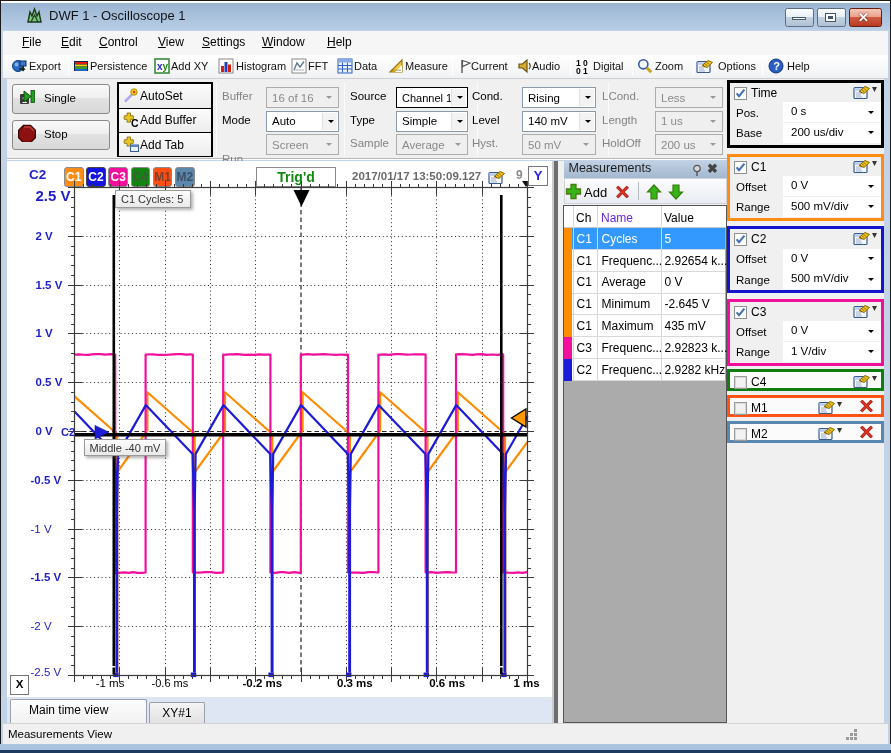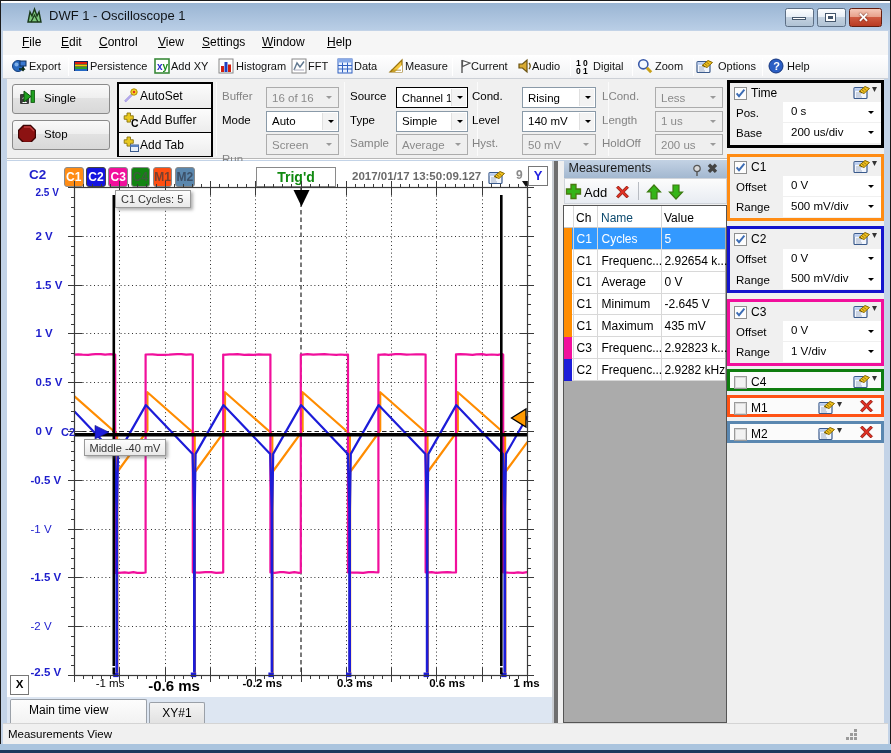--- a/index.html
+++ b/index.html
@@ -251,31 +251,31 @@
 <path d="M3,9 h6 M3,11 h5 M3,13 h6" stroke="#9aa8c0" stroke-width="0.9"></path>
 <path d="M6,7.5 L12,2.5 L16.5,4.5 L11,9.5 Z" fill="#f0c020" stroke="#8a6a00" stroke-width="1"></path>
 <path d="M7,7 l2,2 M9,5.7 l2,2 M11,4.4 l2,2" stroke="#6a5200" stroke-width="0.8"></path>
     </svg></div>
 <div class="abs" style="left:516px;top:168px;font-size:12px;font-weight:bold;color:#8a8a8a">9</div>
 <div class="abs" style="left:521px;top:174px"><svg width="10" height="8" viewBox="0 0 10 8" style="">
       <path d="M1,1 h8 l-4,6 z" fill="#111"></path>
     </svg></div>
 <div class="abs" style="left:528px;top:166px;width:20px;height:19.5px;background:#fff;border:1.5px solid #777;text-align:center;font-size:13px;font-weight:bold;color:#2222e0;line-height:17px">Y</div>
 <div class="abs" style="left:29px;top:167px;font-size:13.5px;font-weight:bold;color:#2222cc">C2</div>
-<div class="abs" style="left:35.5px;top:187px;font-size:10px;font-weight:bold;color:#1d1dcc;white-space:nowrap">2.5 V</div>
+<div class="abs" style="left:35.5px;top:187px;font-size:15px;font-weight:bold;color:#1d1dcc;white-space:nowrap">2.5 V</div>
 <div class="abs" style="left:35.5px;top:229.8px;font-size:11.5px;font-weight:bold;color:#1d1dcc;white-space:nowrap">2 V</div>
 <div class="abs" style="left:35.5px;top:278.6px;font-size:11.5px;font-weight:bold;color:#1d1dcc;white-space:nowrap">1.5 V</div>
 <div class="abs" style="left:35.5px;top:327.4px;font-size:11.5px;font-weight:bold;color:#1d1dcc;white-space:nowrap">1 V</div>
 <div class="abs" style="left:35.5px;top:376.2px;font-size:11.5px;font-weight:bold;color:#1d1dcc;white-space:nowrap">0.5 V</div>
 <div class="abs" style="left:35.5px;top:425px;font-size:11.5px;font-weight:bold;color:#1d1dcc;white-space:nowrap">0 V</div>
 <div class="abs" style="left:30.5px;top:473.8px;font-size:11.5px;font-weight:bold;color:#1d1dcc;white-space:nowrap">-0.5 V</div>
 <div class="abs" style="left:30.5px;top:522.6px;font-size:11.5px;font-weight:normal;color:#1d1dcc;white-space:nowrap">-1 V</div>
 <div class="abs" style="left:30.5px;top:571.4px;font-size:11.5px;font-weight:bold;color:#1d1dcc;white-space:nowrap">-1.5 V</div>
 <div class="abs" style="left:30.5px;top:620.2px;font-size:11.5px;font-weight:normal;color:#1d1dcc;white-space:nowrap">-2 V</div>
-<div class="abs" style="left:30.5px;top:666px;font-size:11.5px;font-weight:bold;color:#1d1dcc;white-space:nowrap">-2.5 V</div>
+<div class="abs" style="left:30.5px;top:666px;font-size:11.5px;font-weight:normal;color:#1d1dcc;white-space:nowrap">-2.5 V</div>
 <svg style="position:absolute;left:60px;top:178px" width="478" height="508" viewBox="60 178 478 508">
 <path d="M119.5,188 V675 M165.5,188 V675 M210.5,188 V675 M255.5,188 V675 M346.5,188 V675 M391.5,188 V675 M436.5,188 V675 M482.5,188 V675 M75,236.5 H527 M75,285.5 H527 M75,333.5 H527 M75,382.5 H527 M75,480.5 H527 M75,529.5 H527 M75,577.5 H527 M75,626.5 H527" stroke="#2f2f2f" stroke-width="1" stroke-dasharray="1 2.8" fill="none"></path>
 <path d="M301,187.5 V675.5" stroke="#222" stroke-width="1.2" stroke-dasharray="4.5 3" fill="none"></path>
 <path d="M74.5,431.5 H527.5" stroke="#222" stroke-width="1.2" stroke-dasharray="4.5 3" fill="none"></path>
 <path d="M74.5,187.5 v-6.5 M74.5,675.5 v6.5 M83.5,187.5 v-3.5 M83.5,675.5 v3.5 M92.5,187.5 v-3.5 M92.5,675.5 v3.5 M101.5,187.5 v-3.5 M101.5,675.5 v3.5 M110.5,187.5 v-3.5 M110.5,675.5 v3.5 M119.5,187.5 v-6.5 M119.5,675.5 v6.5 M119.5,187.5 v8 M119.5,675.5 v-8 M128.5,187.5 v-3.5 M128.5,675.5 v3.5 M137.5,187.5 v-3.5 M137.5,675.5 v3.5 M146.5,187.5 v-3.5 M146.5,675.5 v3.5 M156.5,187.5 v-3.5 M156.5,675.5 v3.5 M165.5,187.5 v-6.5 M165.5,675.5 v6.5 M165.5,187.5 v8 M165.5,675.5 v-8 M174.5,187.5 v-3.5 M174.5,675.5 v3.5 M183.5,187.5 v-3.5 M183.5,675.5 v3.5 M192.5,187.5 v-3.5 M192.5,675.5 v3.5 M201.5,187.5 v-3.5 M201.5,675.5 v3.5 M210.5,187.5 v-6.5 M210.5,675.5 v6.5 M210.5,187.5 v8 M210.5,675.5 v-8 M219.5,187.5 v-3.5 M219.5,675.5 v3.5 M228.5,187.5 v-3.5 M228.5,675.5 v3.5 M237.5,187.5 v-3.5 M237.5,675.5 v3.5 M246.5,187.5 v-3.5 M246.5,675.5 v3.5 M255.5,187.5 v-6.5 M255.5,675.5 v6.5 M255.5,187.5 v8 M255.5,675.5 v-8 M264.5,187.5 v-3.5 M264.5,675.5 v3.5 M273.5,187.5 v-3.5 M273.5,675.5 v3.5 M282.5,187.5 v-3.5 M282.5,675.5 v3.5 M291.5,187.5 v-3.5 M291.5,675.5 v3.5 M301.5,187.5 v-6.5 M301.5,675.5 v6.5 M301.5,187.5 v8 M301.5,675.5 v-8 M310.5,187.5 v-3.5 M310.5,675.5 v3.5 M319.5,187.5 v-3.5 M319.5,675.5 v3.5 M328.5,187.5 v-3.5 M328.5,675.5 v3.5 M337.5,187.5 v-3.5 M337.5,675.5 v3.5 M346.5,187.5 v-6.5 M346.5,675.5 v6.5 M346.5,187.5 v8 M346.5,675.5 v-8 M355.5,187.5 v-3.5 M355.5,675.5 v3.5 M364.5,187.5 v-3.5 M364.5,675.5 v3.5 M373.5,187.5 v-3.5 M373.5,675.5 v3.5 M382.5,187.5 v-3.5 M382.5,675.5 v3.5 M391.5,187.5 v-6.5 M391.5,675.5 v6.5 M391.5,187.5 v8 M391.5,675.5 v-8 M400.5,187.5 v-3.5 M400.5,675.5 v3.5 M409.5,187.5 v-3.5 M409.5,675.5 v3.5 M418.5,187.5 v-3.5 M418.5,675.5 v3.5 M427.5,187.5 v-3.5 M427.5,675.5 v3.5 M436.5,187.5 v-6.5 M436.5,675.5 v6.5 M436.5,187.5 v8 M436.5,675.5 v-8 M445.5,187.5 v-3.5 M445.5,675.5 v3.5 M455.5,187.5 v-3.5 M455.5,675.5 v3.5 M464.5,187.5 v-3.5 M464.5,675.5 v3.5 M473.5,187.5 v-3.5 M473.5,675.5 v3.5 M482.5,187.5 v-6.5 M482.5,675.5 v6.5 M482.5,187.5 v8 M482.5,675.5 v-8 M491.5,187.5 v-3.5 M491.5,675.5 v3.5 M500.5,187.5 v-3.5 M500.5,675.5 v3.5 M509.5,187.5 v-3.5 M509.5,675.5 v3.5 M518.5,187.5 v-3.5 M518.5,675.5 v3.5 M527.5,187.5 v-6.5 M527.5,675.5 v6.5 M74.5,187.5 h-6.5 M527.5,187.5 h6.5 M74.5,197.5 h-3.5 M527.5,197.5 h3.5 M74.5,207.5 h-3.5 M527.5,207.5 h3.5 M74.5,216.5 h-3.5 M527.5,216.5 h3.5 M74.5,226.5 h-3.5 M527.5,226.5 h3.5 M74.5,236.5 h-6.5 M527.5,236.5 h6.5 M74.5,236.5 h8 M527.5,236.5 h-8 M74.5,246.5 h-3.5 M527.5,246.5 h3.5 M74.5,255.5 h-3.5 M527.5,255.5 h3.5 M74.5,265.5 h-3.5 M527.5,265.5 h3.5 M74.5,275.5 h-3.5 M527.5,275.5 h3.5 M74.5,285.5 h-6.5 M527.5,285.5 h6.5 M74.5,285.5 h8 M527.5,285.5 h-8 M74.5,294.5 h-3.5 M527.5,294.5 h3.5 M74.5,304.5 h-3.5 M527.5,304.5 h3.5 M74.5,314.5 h-3.5 M527.5,314.5 h3.5 M74.5,324.5 h-3.5 M527.5,324.5 h3.5 M74.5,333.5 h-6.5 M527.5,333.5 h6.5 M74.5,333.5 h8 M527.5,333.5 h-8 M74.5,343.5 h-3.5 M527.5,343.5 h3.5 M74.5,353.5 h-3.5 M527.5,353.5 h3.5 M74.5,363.5 h-3.5 M527.5,363.5 h3.5 M74.5,372.5 h-3.5 M527.5,372.5 h3.5 M74.5,382.5 h-6.5 M527.5,382.5 h6.5 M74.5,382.5 h8 M527.5,382.5 h-8 M74.5,392.5 h-3.5 M527.5,392.5 h3.5 M74.5,402.5 h-3.5 M527.5,402.5 h3.5 M74.5,411.5 h-3.5 M527.5,411.5 h3.5 M74.5,421.5 h-3.5 M527.5,421.5 h3.5 M74.5,431.5 h-6.5 M527.5,431.5 h6.5 M74.5,431.5 h8 M527.5,431.5 h-8 M74.5,441.5 h-3.5 M527.5,441.5 h3.5 M74.5,451.5 h-3.5 M527.5,451.5 h3.5 M74.5,460.5 h-3.5 M527.5,460.5 h3.5 M74.5,470.5 h-3.5 M527.5,470.5 h3.5 M74.5,480.5 h-6.5 M527.5,480.5 h6.5 M74.5,480.5 h8 M527.5,480.5 h-8 M74.5,490.5 h-3.5 M527.5,490.5 h3.5 M74.5,499.5 h-3.5 M527.5,499.5 h3.5 M74.5,509.5 h-3.5 M527.5,509.5 h3.5 M74.5,519.5 h-3.5 M527.5,519.5 h3.5 M74.5,529.5 h-6.5 M527.5,529.5 h6.5 M74.5,529.5 h8 M527.5,529.5 h-8 M74.5,538.5 h-3.5 M527.5,538.5 h3.5 M74.5,548.5 h-3.5 M527.5,548.5 h3.5 M74.5,558.5 h-3.5 M527.5,558.5 h3.5 M74.5,568.5 h-3.5 M527.5,568.5 h3.5 M74.5,577.5 h-6.5 M527.5,577.5 h6.5 M74.5,577.5 h8 M527.5,577.5 h-8 M74.5,587.5 h-3.5 M527.5,587.5 h3.5 M74.5,597.5 h-3.5 M527.5,597.5 h3.5 M74.5,607.5 h-3.5 M527.5,607.5 h3.5 M74.5,616.5 h-3.5 M527.5,616.5 h3.5 M74.5,626.5 h-6.5 M527.5,626.5 h6.5 M74.5,626.5 h8 M527.5,626.5 h-8 M74.5,636.5 h-3.5 M527.5,636.5 h3.5 M74.5,646.5 h-3.5 M527.5,646.5 h3.5 M74.5,655.5 h-3.5 M527.5,655.5 h3.5 M74.5,665.5 h-3.5 M527.5,665.5 h3.5 M74.5,675.5 h-6.5 M527.5,675.5 h6.5" stroke="#3a3a3a" stroke-width="1" fill="none"></path>
 <path d="M74.5,396.4 L117.1,434 L117.1,673.5 L117.3,673.5 L117.3,472 L147.4,430.7 L147.4,392.2 L194.7,434 L194.7,673.5 L194.9,673.5 L194.9,472 L225,430.7 L225,392.2 L272.3,434 L272.3,673.5 L272.5,673.5 L272.5,472 L302.6,430.7 L302.6,392.2 L349.9,434 L349.9,673.5 L350.1,673.5 L350.1,472 L380.2,430.7 L380.2,392.2 L427.5,434 L427.5,673.5 L427.7,673.5 L427.7,472 L457.8,430.7 L457.8,392.2 L505.1,434 L505.1,673.5 L505.3,673.5 L505.3,472 L527.5,441.9" stroke="#ff8c00" stroke-width="2.2" fill="none" stroke-linejoin="round"></path>
 <path d="M74.5,354.5 L74.5,354.6 L78.1,354.3 L82.4,354.7 L88.2,354.9 L92,354.4 L95.6,354.2 L100.9,354.1 L105.1,354.6 L110.5,354.2 L115.2,354.5 L115.2,572.5 L115.2,572.8 L118.7,572.8 L124.7,572.4 L128.7,572.9 L133.4,572.1 L137.2,572.8 L142.8,572.8 L145.6,572.5 L145.6,354.5 L145.6,354.5 L152.5,354.4 L157.9,354.8 L163.6,354.8 L169.1,354.7 L172.8,354.3 L177.3,354.1 L181.6,354.1 L186.1,354.6 L190.9,354.4 L192.8,354.5 L192.8,572.5 L192.8,572.3 L199.6,572.6 L205.2,572.2 L211.3,572.2 L216.1,572.9 L221.8,572.6 L223.2,572.5 L223.2,354.5 L223.2,354.8 L229.4,354.3 L233,354.3 L237.5,354.2 L244.3,354.8 L248.9,354.6 L253.8,354.9 L258.9,354.3 L263.2,354.6 L267.6,354.6 L270.4,354.5 L270.4,572.5 L270.4,572.4 L274.7,572.9 L280,572.1 L283.6,572.1 L289.3,572.8 L294.3,572.1 L299.1,572.9 L300.8,572.5 L300.8,354.5 L300.8,354.9 L307.3,354.1 L313.3,354.7 L318.7,354.3 L324.5,354.2 L329.5,354.5 L336.3,354.8 L340.7,354.5 L344.9,354.9 L348,354.5 L348,572.5 L348,572.3 L353.7,572.6 L357.8,572.7 L363.2,572.8 L368.5,572.1 L373.1,572.1 L378.4,572.5 L378.4,354.5 L378.4,354.8 L384.8,354.3 L388.5,354.8 L395.3,354.1 L400.5,354.1 L406.7,354.7 L410.6,354.5 L416.1,354.3 L422.6,354.4 L425.6,354.5 L425.6,572.5 L425.6,572.5 L431.7,572.2 L436.2,572.9 L442,572.4 L447.3,572.2 L451.6,572.4 L456,572.5 L456,354.5 L456,354.3 L460.3,354.1 L466,354.3 L472.6,354.8 L476.4,354.3 L482.2,354.2 L486.2,354.9 L491.7,354.5 L497.9,354.8 L502.1,354.1 L503.2,354.5 L503.2,572.5 L503.2,572.4 L508.3,572.7 L514.2,572.9 L518,572.4 L522.7,572.8 L527.1,572.2 L527.5,572.5" stroke="#f10f9c" stroke-width="2.2" fill="none" stroke-linejoin="round"></path>
 <path d="M74.5,411.5 L115,453.9 L116.5,510 L116.5,671.5 L117.1,671.5 L117.1,510 L118,453.9 L145.8,405.1 L192.6,453.9 L194.1,510 L194.1,671.5 L194.7,671.5 L194.7,510 L195.6,453.9 L223.4,405.1 L270.2,453.9 L271.7,510 L271.7,671.5 L272.3,671.5 L272.3,510 L273.2,453.9 L301,405.1 L347.8,453.9 L349.3,510 L349.3,671.5 L349.9,671.5 L349.9,510 L350.8,453.9 L378.6,405.1 L425.4,453.9 L426.9,510 L426.9,671.5 L427.5,671.5 L427.5,510 L428.4,453.9 L456.2,405.1 L503,453.9 L504.5,510 L504.5,671.5 L505.1,671.5 L505.1,510 L506,453.9 L527.5,416.2" stroke="#1c1cd8" stroke-width="2.2" fill="none" stroke-linejoin="round"></path>
 <rect x="113.2" y="672.5" width="5.4" height="4.6" fill="#1c1cd8"></rect>
     <rect x="190.8" y="672.5" width="5.4" height="4.6" fill="#1c1cd8"></rect>
@@ -287,21 +287,21 @@
     <rect x="112.5" y="667.5" width="2.6" height="7" fill="#000"></rect>
     <rect x="500" y="195" width="2.6" height="471" fill="#000"></rect>
     <rect x="500" y="667.5" width="2.6" height="7" fill="#000"></rect>
 <rect x="74.5" y="433" width="453" height="3.5" fill="#000"></rect>
 <path d="M293.5,190 h16 l-8,16.5 z" fill="#000"></path>
 <path d="M526,409 v18 l-14.5,-9 z" fill="#f90" stroke="#000" stroke-width="1.3"></path>
 <path d="M95,425.4 v13.6 l13.9,-6.8 z" fill="#1c1cd8" stroke="#10107a" stroke-width="0.6"></path>
 <rect x="74.5" y="187.5" width="453" height="488" fill="none" stroke="#3a3a3a" stroke-width="1.2"></rect>
 </svg>
 <div class="abs" style="left:80px;top:677px;width:60px;text-align:center;font-size:11.5px;font-weight:normal;color:#000">-1 ms</div>
-<div class="abs" style="left:139.9px;top:677px;width:60px;text-align:right;font-size:15px;font-weight:bold;color:#000">-0.6 ms</div>
+<div class="abs" style="left:139.9px;top:677px;width:60px;text-align:center;font-size:11px;font-weight:normal;color:#000">-0.6 ms</div>
 <div class="abs" style="left:232.3px;top:677px;width:60px;text-align:center;font-size:11.5px;font-weight:bold;color:#000">-0.2 ms</div>
 <div class="abs" style="left:324.8px;top:677px;width:60px;text-align:center;font-size:11.5px;font-weight:bold;color:#000">0.3 ms</div>
 <div class="abs" style="left:417.2px;top:677px;width:60px;text-align:center;font-size:11.5px;font-weight:bold;color:#000">0.6 ms</div>
 <div class="abs" style="left:496.5px;top:677px;width:60px;text-align:center;font-size:11.5px;font-weight:bold;color:#000">1 ms</div>
 <div class="abs" style="left:10px;top:675px;width:19px;height:19.5px;background:#fff;border:1.5px solid #777;text-align:center;font-size:11.5px;font-weight:bold;color:#000;line-height:17px">X</div>
 <div class="abs" style="left:61px;top:425.5px;font-size:11px;font-weight:bold;color:#2222cc">C2</div>
 <div class="tt" style="left:115px;top:190px;width:76px;height:18px">C1 Cycles: 5</div>
 <div class="tt" style="left:83.5px;top:438.5px;width:82px;height:17px">Middle -40 mV</div>
 <div class="abs" style="left:7px;top:697px;width:545px;height:26px;background:#dde6f2"></div>
 <div class="abs" style="left:10px;top:699px;width:137px;height:24px;background:linear-gradient(#fdfdfd,#f2f2f2);border:1px solid #9aa0a8;border-bottom:none;border-radius:2px 2px 0 0;font-size:12px;color:#000;padding:3px 0 0 18px;line-height:normal">Main time view</div>
@@ -325,21 +325,21 @@
 <div class="abs" style="left:637.5px;top:182px;width:1px;height:18px;background:#b8bcc2"></div>
 <div class="abs" style="left:646px;top:184px"><svg width="16" height="16" viewBox="0 0 16 16">
       <path d="M8,1 L14.5,8 H11 V15 H5 V8 H1.5 Z" fill="#35b517" stroke="#3c7a10" stroke-width="1.2"></path>
     </svg></div>
 <div class="abs" style="left:668px;top:184px"><svg width="16" height="16" viewBox="0 0 16 16">
       <path d="M8,15 L14.5,8 H11 V1 H5 V8 H1.5 Z" fill="#35b517" stroke="#3c7a10" stroke-width="1.2"></path>
     </svg></div>
 <div class="abs" style="left:562.5px;top:204.5px;width:164.5px;height:518px;background:#ababab;border:1.5px solid #555"></div>
 <div class="abs" style="left:564px;top:206px;width:161.5px;height:22px;background:#fff;border-bottom:1px solid #c8c8c8"></div>
 <div class="abs" style="left:576px;top:210.5px;font-size:12px;color:#000">Ch</div>
-<div class="abs" style="left:601px;top:210.5px;font-size:12px;color:#0c4a6e">Name</div>
+<div class="abs" style="left:601px;top:210.5px;font-size:12px;color:#6d28d9">Name</div>
 <div class="abs" style="left:664px;top:210.5px;font-size:12px;color:#000">Value</div>
 <div class="abs" style="left:572.5px;top:206px;width:1px;height:22px;background:#d8d8d8"></div>
 <div class="abs" style="left:596.5px;top:206px;width:1px;height:22px;background:#d8d8d8"></div>
 <div class="abs" style="left:660.5px;top:206px;width:1px;height:22px;background:#d8d8d8"></div>
 <div class="mrow" style="top:228.2px;background:#3399ff;color:#fff;border-bottom:1px solid #d8d8d8">
     <span style="left:0px;top:0;width:8px;height:21.8px;background:#ff8c00"></span>
     <span style="left:13px">C1</span>
     <span style="left:38px">Cycles</span>
     <span style="left:101px">5</span>
     <span style="left:9px;top:0;width:1px;height:21.8px;background:#d8d8d8"></span>

